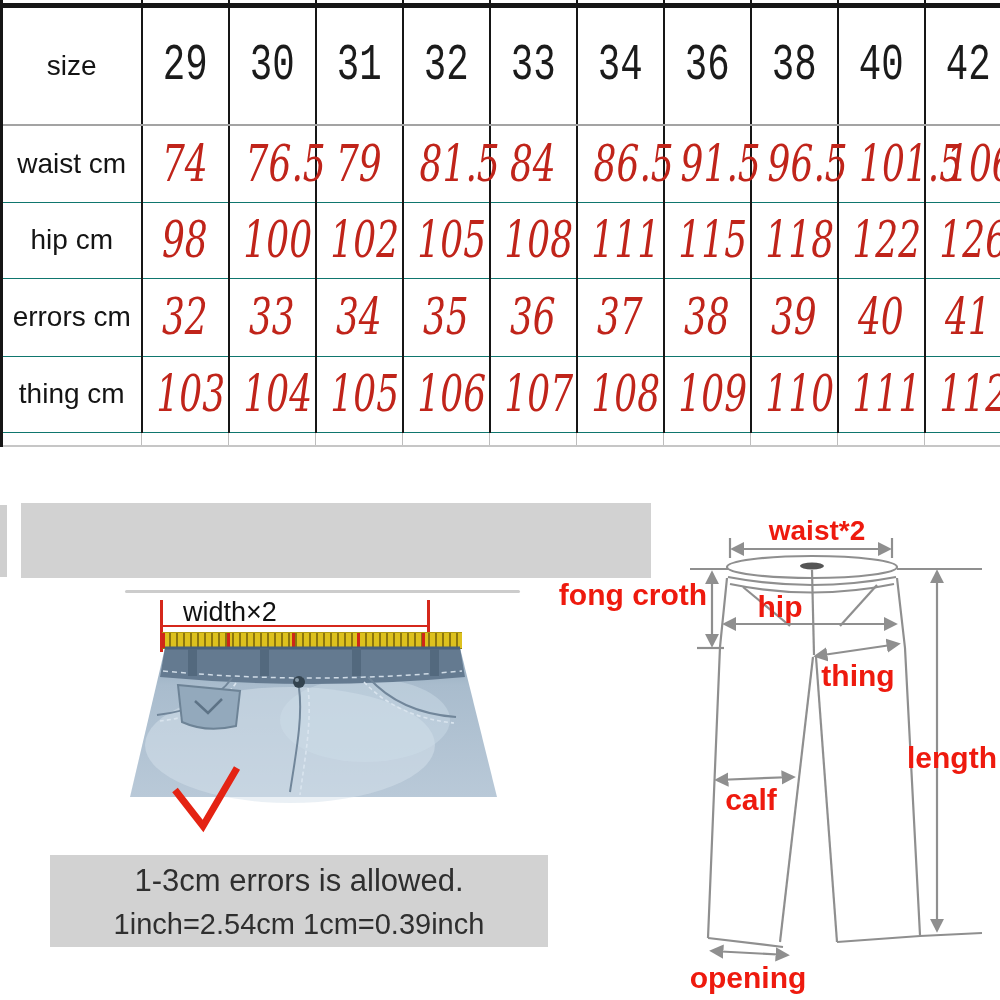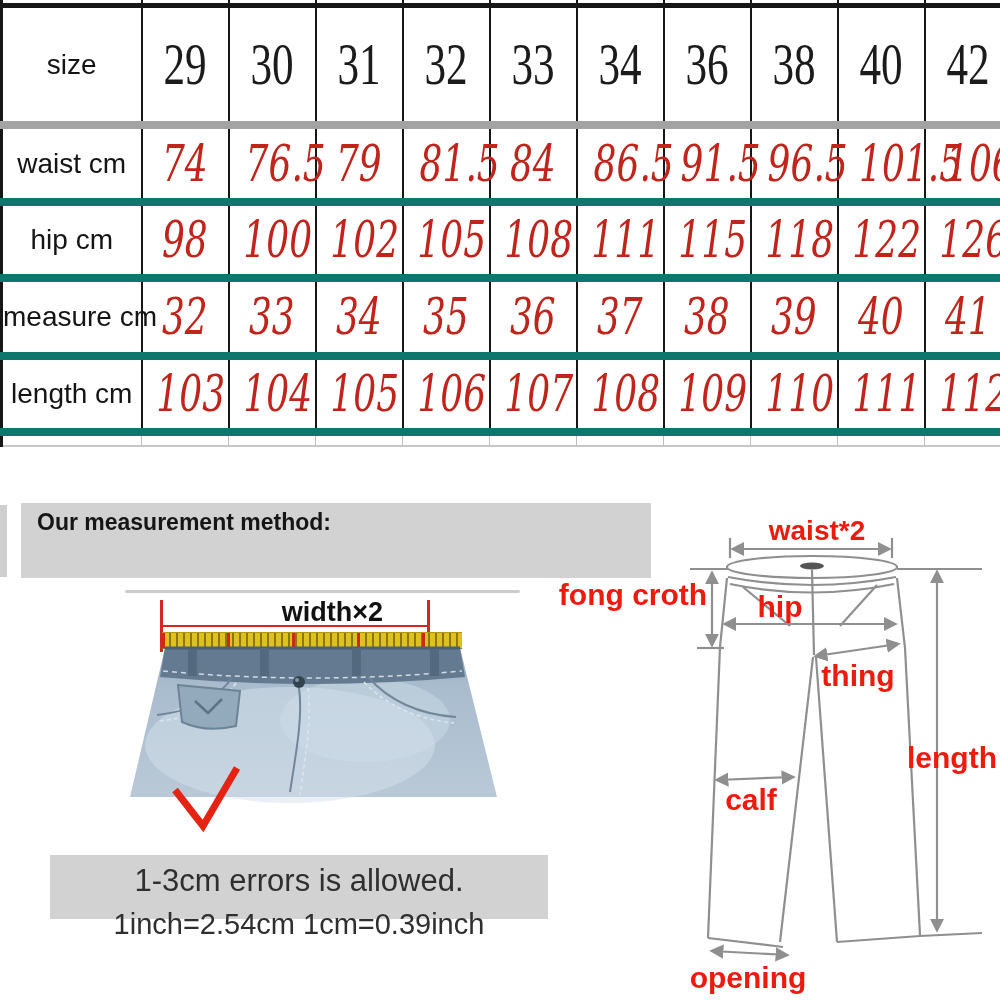--- a/index.html
+++ b/index.html
@@ -8,54 +8,54 @@
 
   
   .table-wrap{position:absolute;left:0;top:0;width:1000px;height:494px;overflow:hidden;}
   table.size-table{border-collapse:collapse;table-layout:fixed;width:1010px;
                    border-left:3px solid #161616;}
   table.size-table td{border-left:2px solid #161616;border-right:2px solid #161616;
                       text-align:center;vertical-align:middle;padding:0;white-space:nowrap;overflow:visible;}
   tr.frag-top{height:5px;}
   tr.frag-top td{border-bottom:5px solid #161616;}
   tr.row-size{height:120px;}
-  tr.row-size td{border-bottom:8px solid #a3a3a3;}
-  tr.row-thin td{border-bottom:8px solid #0f766e;}
+  tr.row-size td{border-bottom:2px solid #a3a3a3;}
+  tr.row-thin td{border-bottom:1px solid #0f766e;}
   tr.row-waist{height:77px;} tr.row-hip{height:76px;} tr.row-open{height:78px;} tr.row-len{height:76px;}
   tr.frag-bot{height:14px;}
   tr.frag-bot td{border-left:1px solid #bdbdbd;border-right:1px solid #bdbdbd;border-bottom:2px solid #c6c6c6;}
   .lab{font-size:28px;color:#141414;line-height:1.05;white-space:normal;padding:0 2px;}
   .cond{display:inline-block;transform:scaleX(.72);transform-origin:center;}
-  .nb{font-family:Liberation Serif, serif;font-size:60px;color:#1b1b1b;}
+  .nb{font-family:Liberation Mono, monospace;font-size:52px;color:#1b1b1b;}
   .nr{font-family:"DejaVu Serif",serif;font-size:50px;color:#c0241a;font-style:italic;}
 
   
   .method-box{position:absolute;left:21px;top:503px;width:630px;height:75px;background:#d2d2d2;
               padding:6px 0 0 16px;box-sizing:border-box;}
   .method-title{font-size:23px;font-weight:bold;color:#151515;}
   .method-step{font-size:20px;color:#222;line-height:1.25;}
   .left-sliver{position:absolute;left:0;top:505px;width:7px;height:72px;background:#cfcfcf;}
 
   
   .divider{position:absolute;left:125px;top:590px;width:395px;height:3px;background:#cccccc;border-radius:2px;}
-  .width-label{position:absolute;left:183px;top:597px;width:200px;text-align:right;
-               font-size:27px;font-weight:bold;color:#111;}
+  .width-label{position:absolute;left:183px;top:597px;width:200px;text-align:left;
+               font-size:27px;font-weight:normal;color:#111;}
   .red-vline{position:absolute;width:3px;height:52px;top:600px;background:#d5271b;}
   .red-hline{position:absolute;left:162px;top:625px;width:266px;height:2px;background:#d5271b;}
   .tape{position:absolute;left:162px;top:632px;width:300px;height:15px;background-color:#ddc11e;
         background-image:
           repeating-linear-gradient(90deg,#cf2718 0 3px,transparent 3px 65px),
           repeating-linear-gradient(90deg,rgba(60,45,0,.5) 0 2px,transparent 2px 7px);
         border-top:1px solid #b09a10;border-bottom:1px solid #8a7a0c;}
   .jeans-svg{position:absolute;left:100px;top:585px;}
   .correct-label{position:absolute;left:255px;top:783px;font-size:42px;font-weight:bold;
                  color:#e3231a;letter-spacing:-1px;}
 
   
-  .notes-box{position:absolute;left:50px;top:855px;width:498px;height:64px;background:#d2d2d2;
+  .notes-box{position:absolute;left:50px;top:855px;width:498px;height:92px;background:#d2d2d2;
              text-align:center;box-sizing:border-box;padding-top:8px;}
   .note1{font-size:31px;color:#2f2f2f;}
   .note2{font-size:29px;color:#2f2f2f;margin-top:9px;}
 
   
   .pants-svg{position:absolute;left:540px;top:480px;}
   .dg-label{font-family:"Liberation Sans",sans-serif;font-weight:600;fill:#ee1a0e;}
 </style>
 </head>
 <body>
@@ -124,34 +124,34 @@
         <td class="nr"><span class="cond">102</span></td>
         <td class="nr"><span class="cond">105</span></td>
         <td class="nr"><span class="cond">108</span></td>
         <td class="nr"><span class="cond">111</span></td>
         <td class="nr"><span class="cond">115</span></td>
         <td class="nr"><span class="cond">118</span></td>
         <td class="nr"><span class="cond">122</span></td>
         <td class="nr"><span class="cond">126</span></td>
       </tr>
       <tr class="row-thin row-open">
-        <td class="lab">measure cm</td>
+        <td class="lab">errors cm</td>
         <td class="nr"><span class="cond">32</span></td>
         <td class="nr"><span class="cond">33</span></td>
         <td class="nr"><span class="cond">34</span></td>
         <td class="nr"><span class="cond">35</span></td>
         <td class="nr"><span class="cond">36</span></td>
         <td class="nr"><span class="cond">37</span></td>
         <td class="nr"><span class="cond">38</span></td>
         <td class="nr"><span class="cond">39</span></td>
         <td class="nr"><span class="cond">40</span></td>
         <td class="nr"><span class="cond">41</span></td>
       </tr>
       <tr class="row-thin row-len">
-        <td class="lab">length cm</td>
+        <td class="lab">thing cm</td>
         <td class="nr"><span class="cond">103</span></td>
         <td class="nr"><span class="cond">104</span></td>
         <td class="nr"><span class="cond">105</span></td>
         <td class="nr"><span class="cond">106</span></td>
         <td class="nr"><span class="cond">107</span></td>
         <td class="nr"><span class="cond">108</span></td>
         <td class="nr"><span class="cond">109</span></td>
         <td class="nr"><span class="cond">110</span></td>
         <td class="nr"><span class="cond">111</span></td>
         <td class="nr"><span class="cond">112</span></td>
@@ -168,21 +168,20 @@
             <td></td>
             <td></td>
             <td></td>
       </tr>
     </tbody>
       </table>
   </div>
 
   <div class="left-sliver"></div>
   <div class="method-box">
-    <div class="method-title">Our measurement method:</div>
   </div>
 
   <div class="divider"></div>
   <div class="width-label">width×2</div>
   <div class="red-vline" style="left:160px;"></div>
   <div class="red-vline" style="left:427px;"></div>
   <div class="red-hline"></div>
   <div class="tape"></div>
 
   <svg class="jeans-svg" width="440" height="265" viewBox="0 0 440 265">

